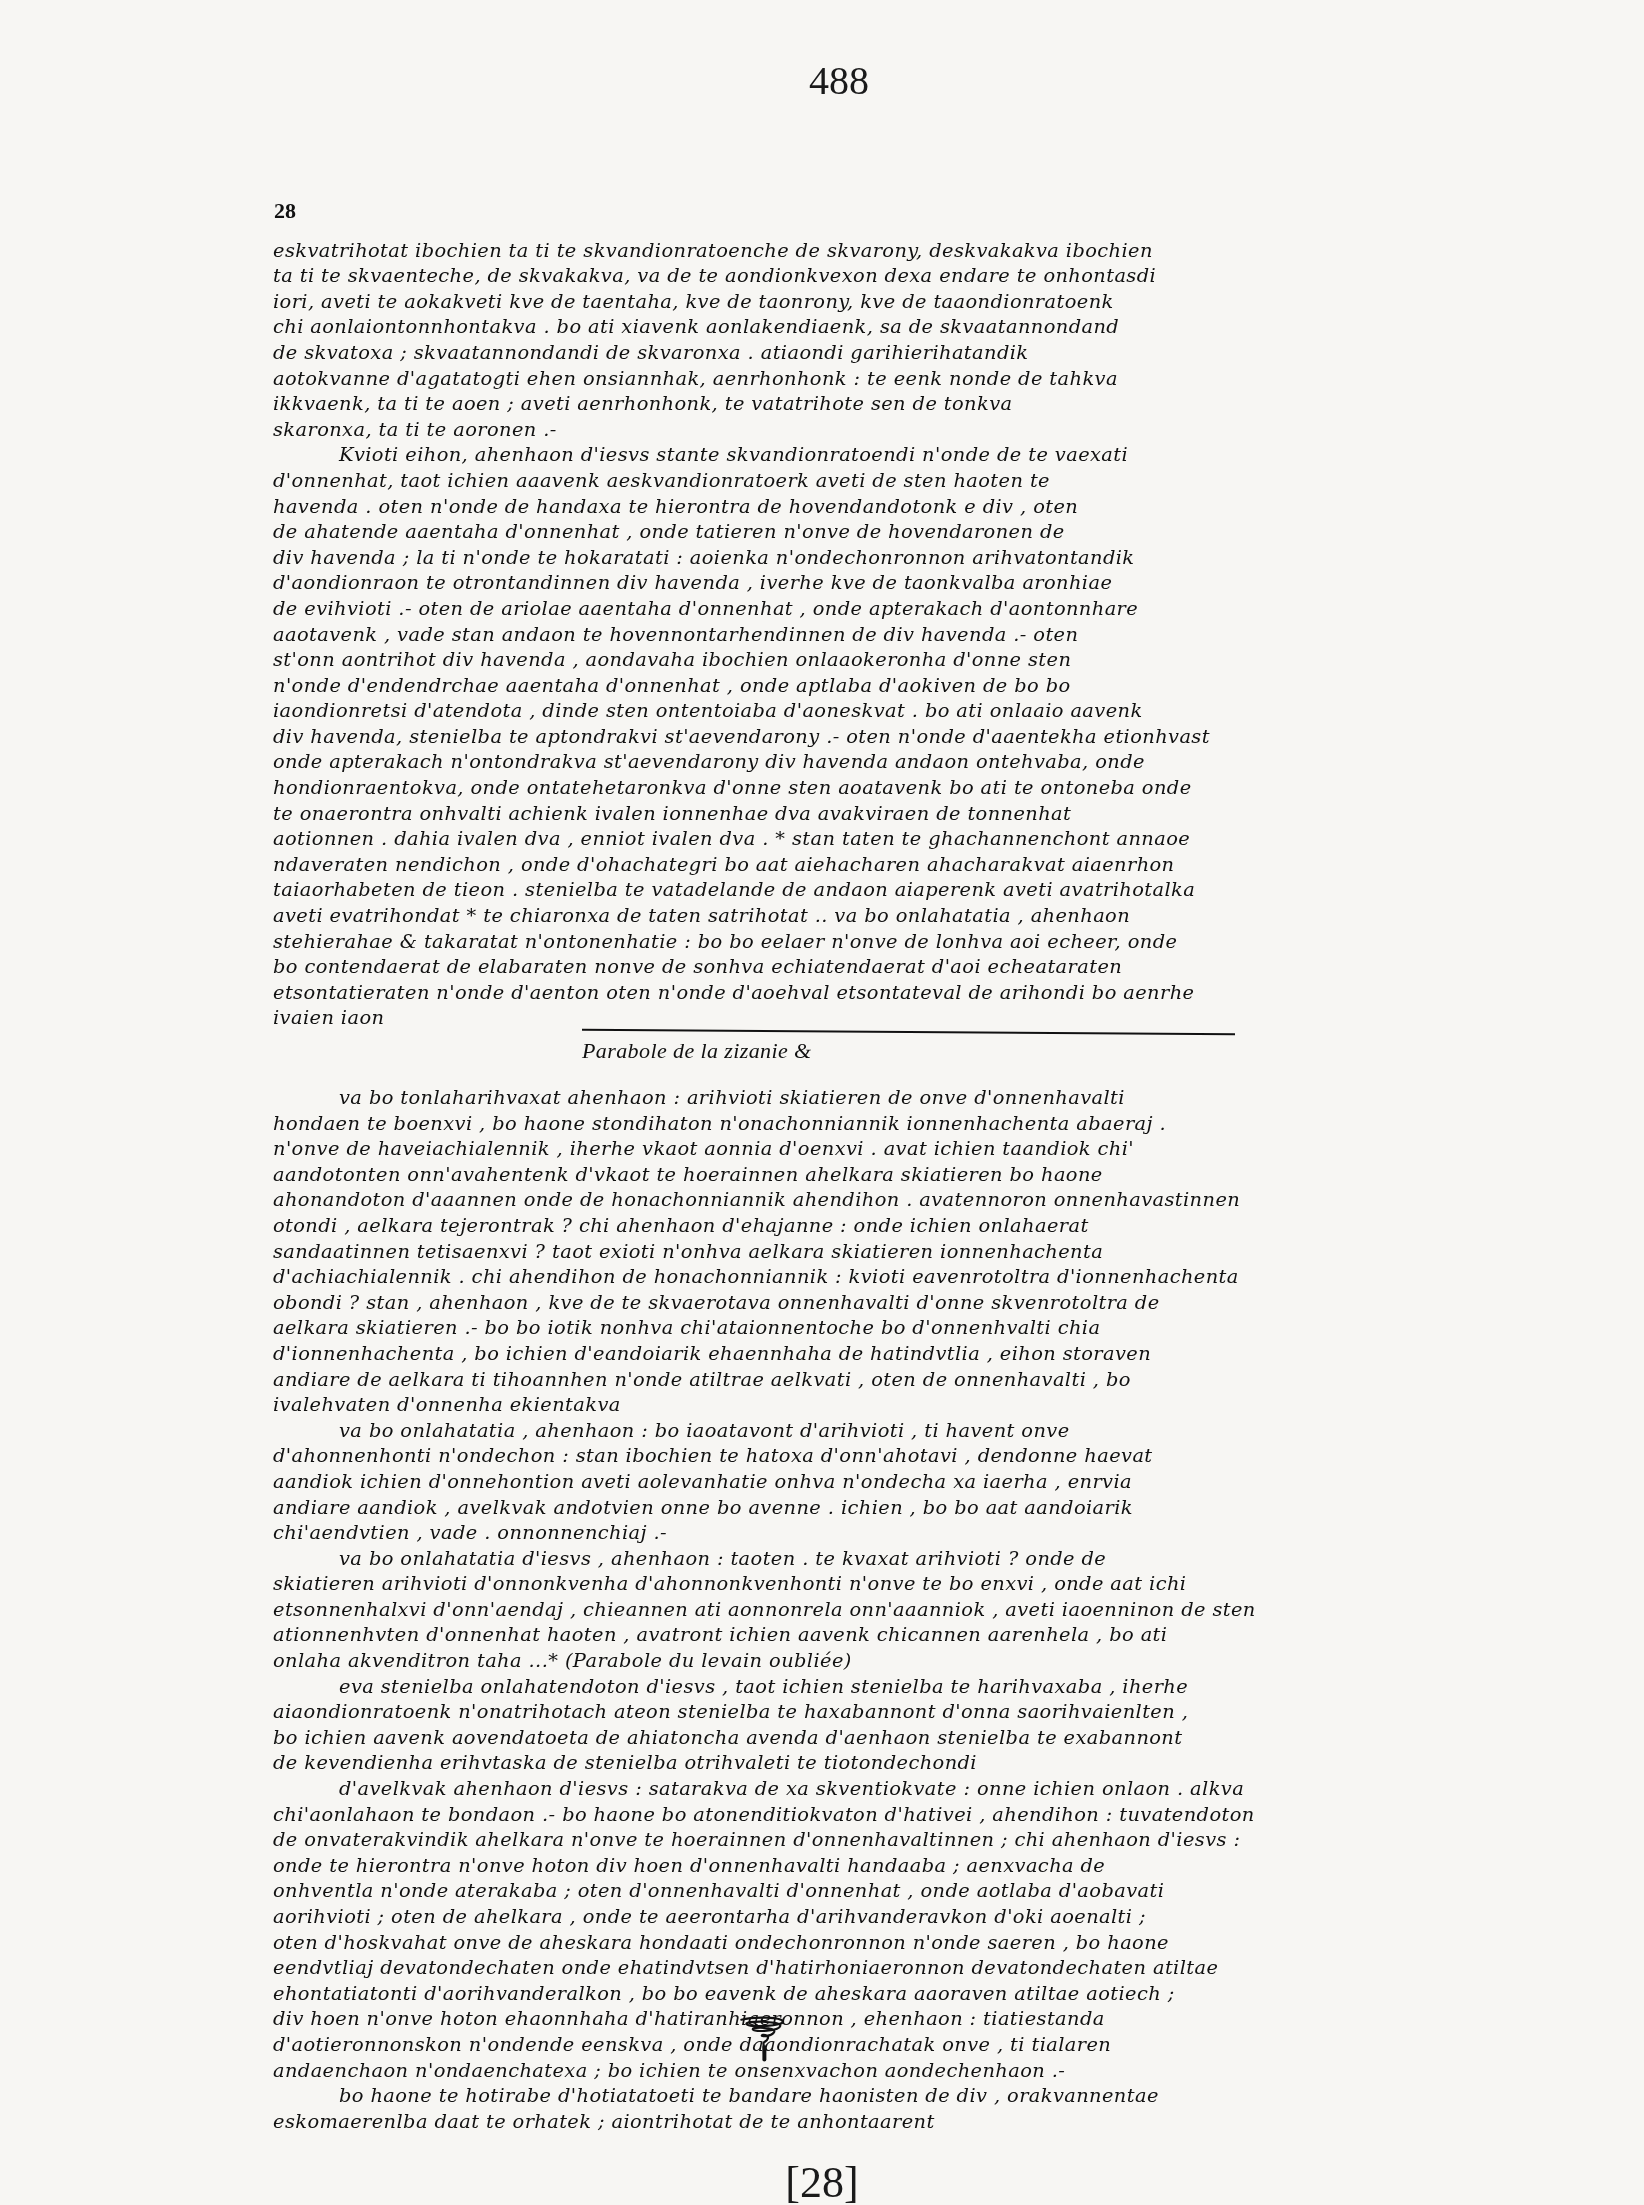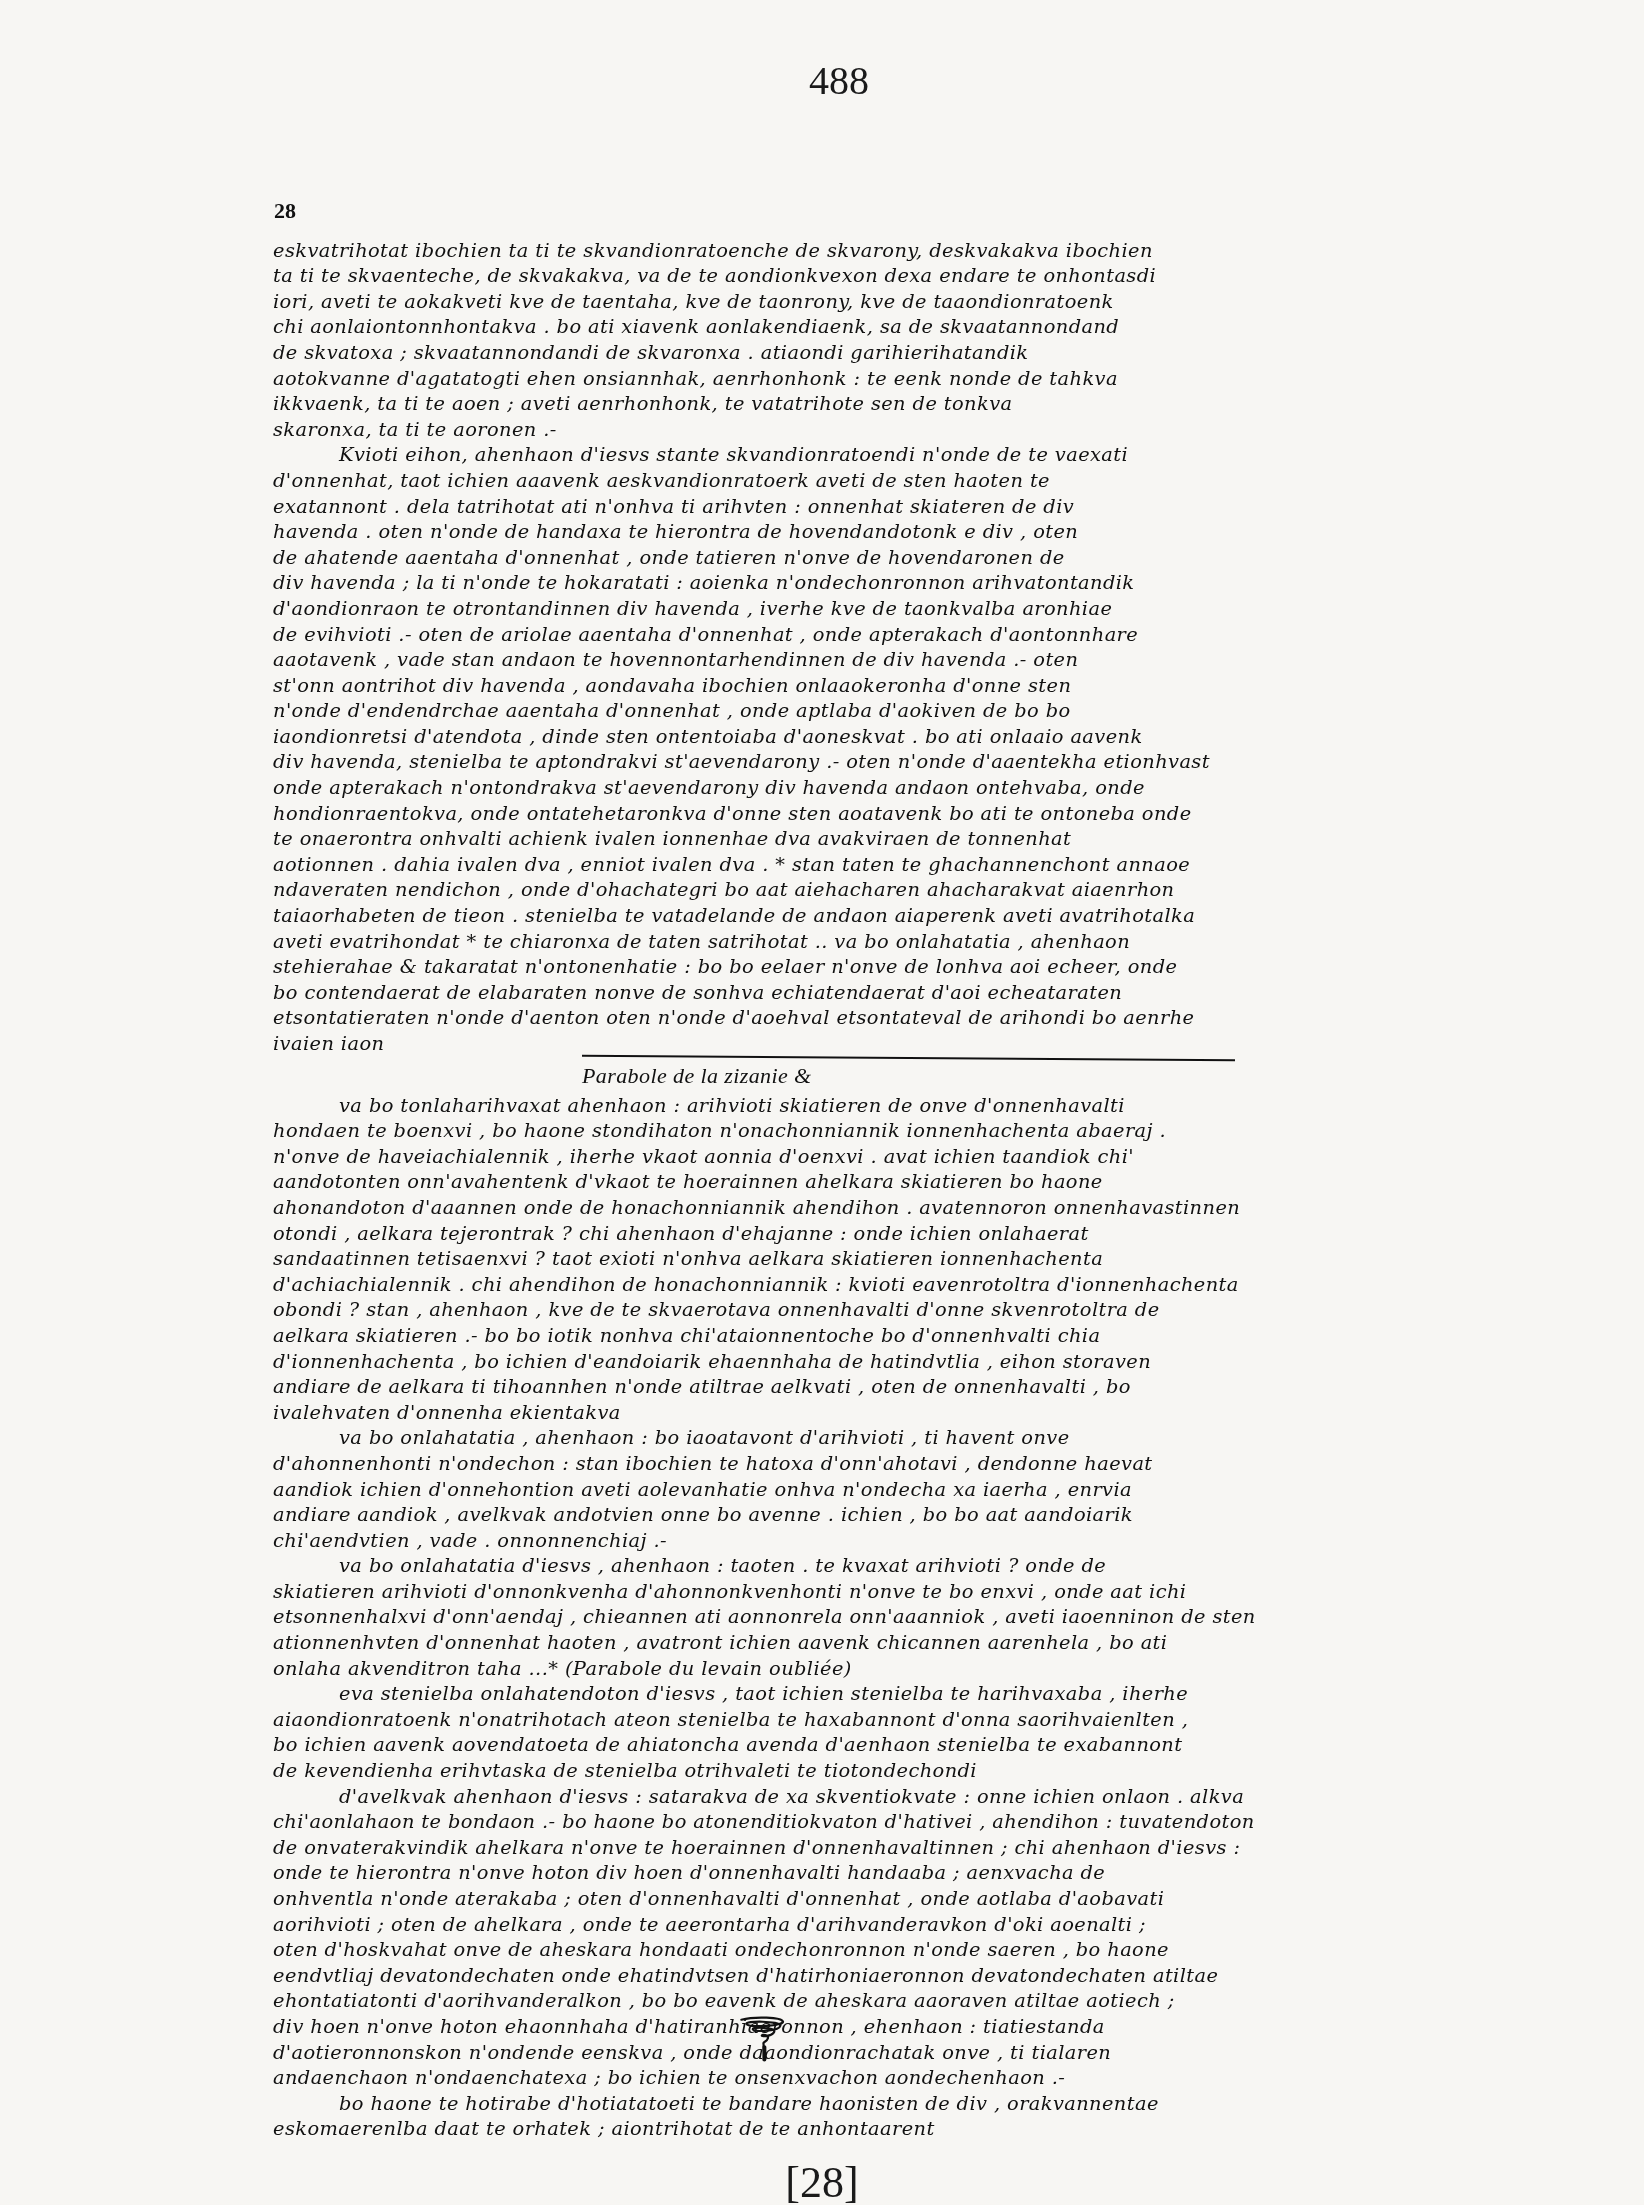--- a/index.html
+++ b/index.html
@@ -63,21 +63,20 @@
     <div class="line">chi aonlaiontonnhontakva . bo ati xiavenk aonlakendiaenk, sa de skvaatannondand</div>
     <div class="line">de skvatoxa ; skvaatannondandi de skvaronxa . atiaondi garihierihatandik</div>
     <div class="line">aotokvanne d'agatatogti ehen onsiannhak, aenrhonhonk : te eenk nonde de tahkva</div>
     <div class="line">ikkvaenk, ta ti te aoen ; aveti aenrhonhonk, te vatatrihote sen de tonkva</div>
     <div class="line">skaronxa, ta ti te aoronen .-</div>
   </div>
 
   <div>
     <div class="line indent">Kvioti eihon, ahenhaon d'iesvs stante skvandionratoendi n'onde de te vaexati</div>
     <div class="line">d'onnenhat, taot ichien aaavenk aeskvandionratoerk aveti de sten haoten te</div>
-    <div class="line">exatannont . dela tatrihotat ati n'onhva ti arihvten : onnenhat skiateren de div</div>
     <div class="line">havenda . oten n'onde de handaxa te hierontra de hovendandotonk e div , oten</div>
     <div class="line">de ahatende aaentaha d'onnenhat , onde tatieren n'onve de hovendaronen de</div>
     <div class="line">div havenda ; la ti n'onde te hokaratati : aoienka n'ondechonronnon arihvatontandik</div>
     <div class="line">d'aondionraon te otrontandinnen div havenda , iverhe kve de taonkvalba aronhiae</div>
     <div class="line">de evihvioti .- oten de ariolae aaentaha d'onnenhat , onde apterakach d'aontonnhare</div>
     <div class="line">aaotavenk , vade stan andaon te hovennontarhendinnen de div havenda .- oten</div>
     <div class="line">st'onn aontrihot div havenda , aondavaha ibochien onlaaokeronha d'onne sten</div>
     <div class="line">n'onde d'endendrchae aaentaha d'onnenhat , onde aptlaba d'aokiven de bo bo</div>
     <div class="line">iaondionretsi d'atendota , dinde sten ontentoiaba d'aoneskvat . bo ati onlaaio aavenk</div>
     <div class="line">div havenda, stenielba te aptondrakvi st'aevendarony .- oten n'onde d'aaentekha etionhvast</div>
@@ -92,21 +91,21 @@
     <div class="line">bo contendaerat de elabaraten nonve de sonhva echiatendaerat d'aoi echeataraten</div>
     <div class="line">etsontatieraten n'onde d'aenton oten n'onde d'aoehval etsontateval de arihondi bo aenrhe</div>
     <div class="line">ivaien iaon</div>
   </div>
 
   <div class="heading-wrap">
     <div class="heading-rule"></div>
     <div class="heading">Parabole de la zizanie &amp;</div>
   </div>
 
-  <div style="margin-top:1px;">
+  <div style="margin-top:19px;">
     <div class="line indent">va bo tonlaharihvaxat ahenhaon : arihvioti skiatieren de onve d'onnenhavalti</div>
     <div class="line">hondaen te boenxvi , bo haone stondihaton n'onachonniannik ionnenhachenta abaeraj .</div>
     <div class="line">n'onve de haveiachialennik , iherhe vkaot aonnia d'oenxvi . avat ichien taandiok chi'</div>
     <div class="line">aandotonten onn'avahentenk d'vkaot te hoerainnen ahelkara skiatieren bo haone</div>
     <div class="line">ahonandoton d'aaannen onde de honachonniannik ahendihon . avatennoron onnenhavastinnen</div>
     <div class="line">otondi , aelkara tejerontrak ? chi ahenhaon d'ehajanne : onde ichien onlahaerat</div>
     <div class="line">sandaatinnen tetisaenxvi ? taot exioti n'onhva aelkara skiatieren ionnenhachenta</div>
     <div class="line">d'achiachialennik . chi ahendihon de honachonniannik : kvioti eavenrotoltra d'ionnenhachenta</div>
     <div class="line">obondi ? stan , ahenhaon , kve de te skvaerotava onnenhavalti d'onne skvenrotoltra de</div>
     <div class="line">aelkara skiatieren .- bo bo iotik nonhva chi'ataionnentoche bo d'onnenhvalti chia</div>

